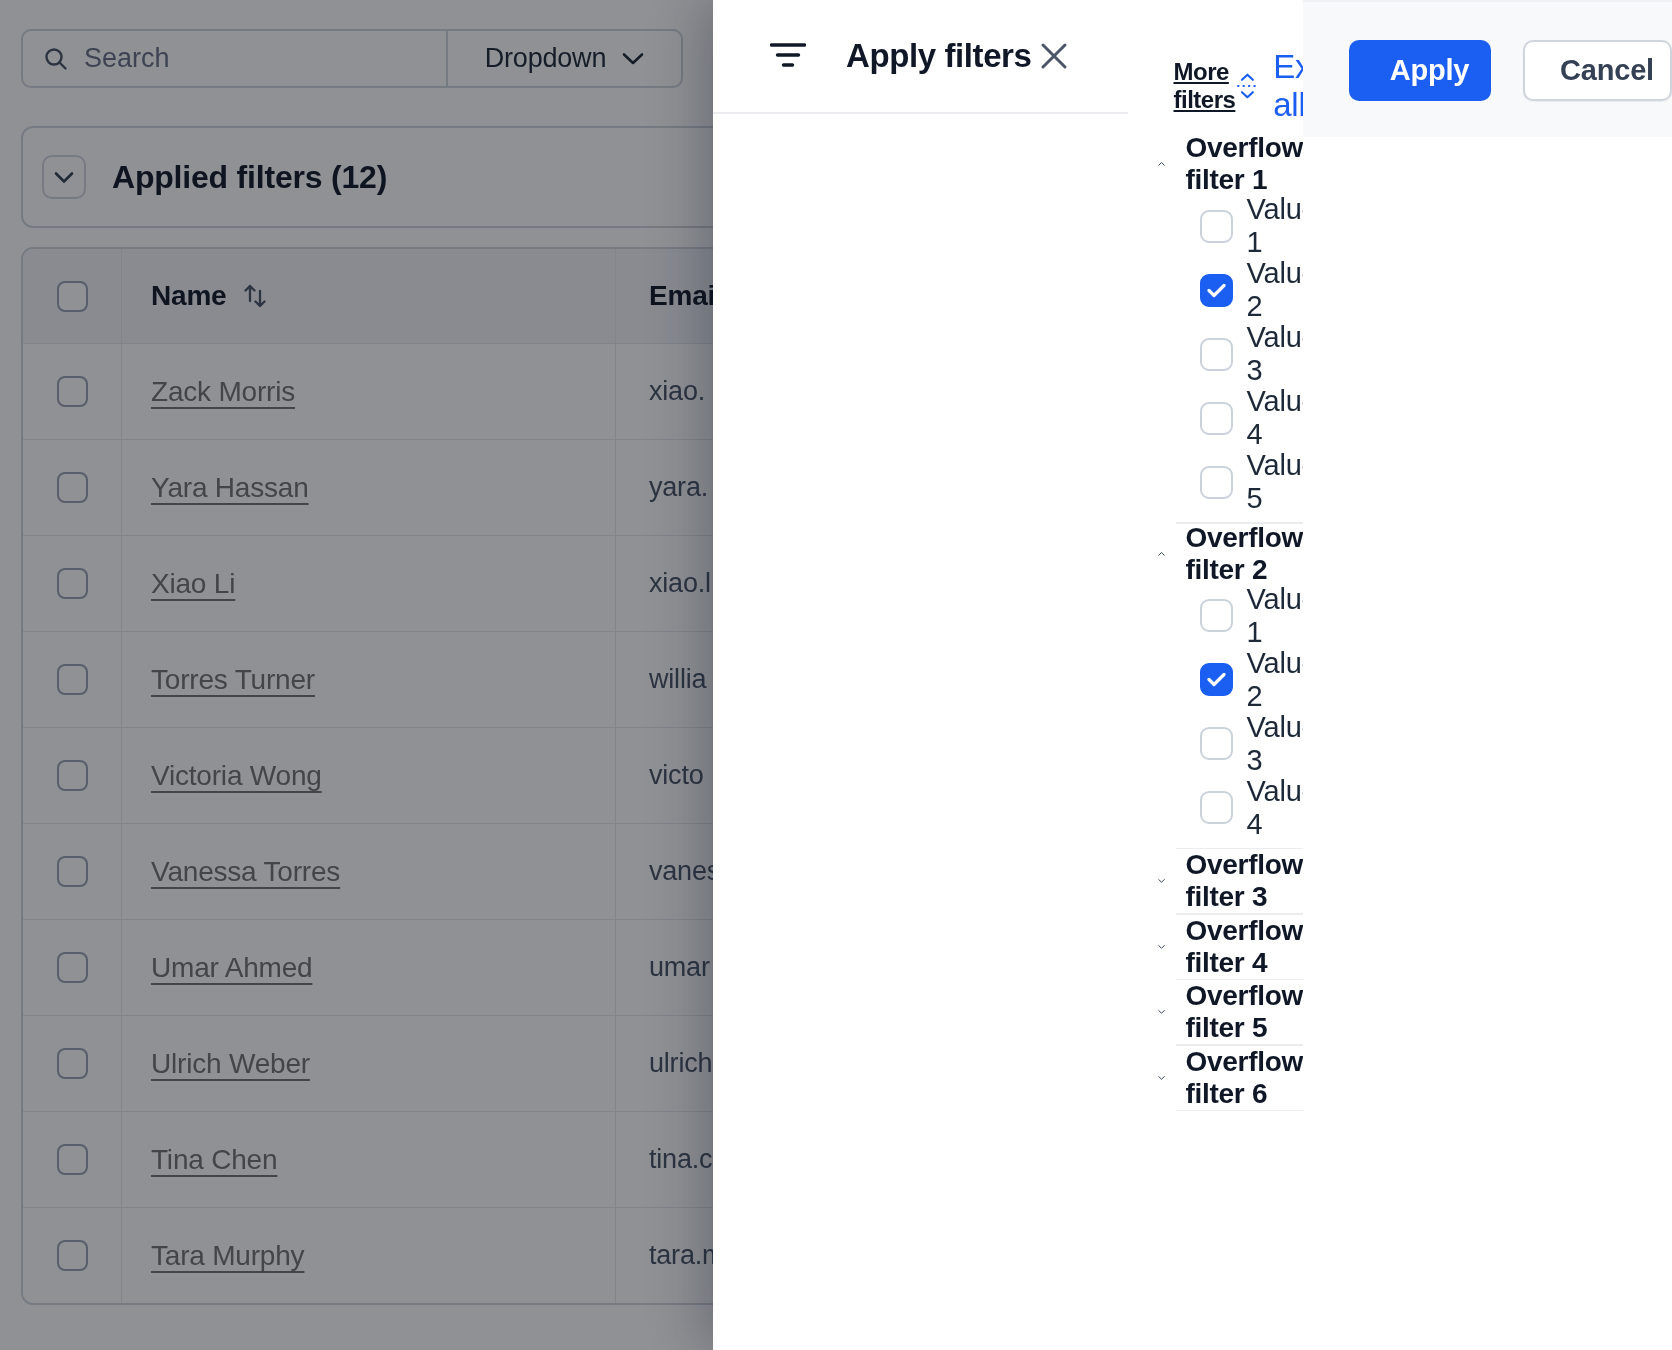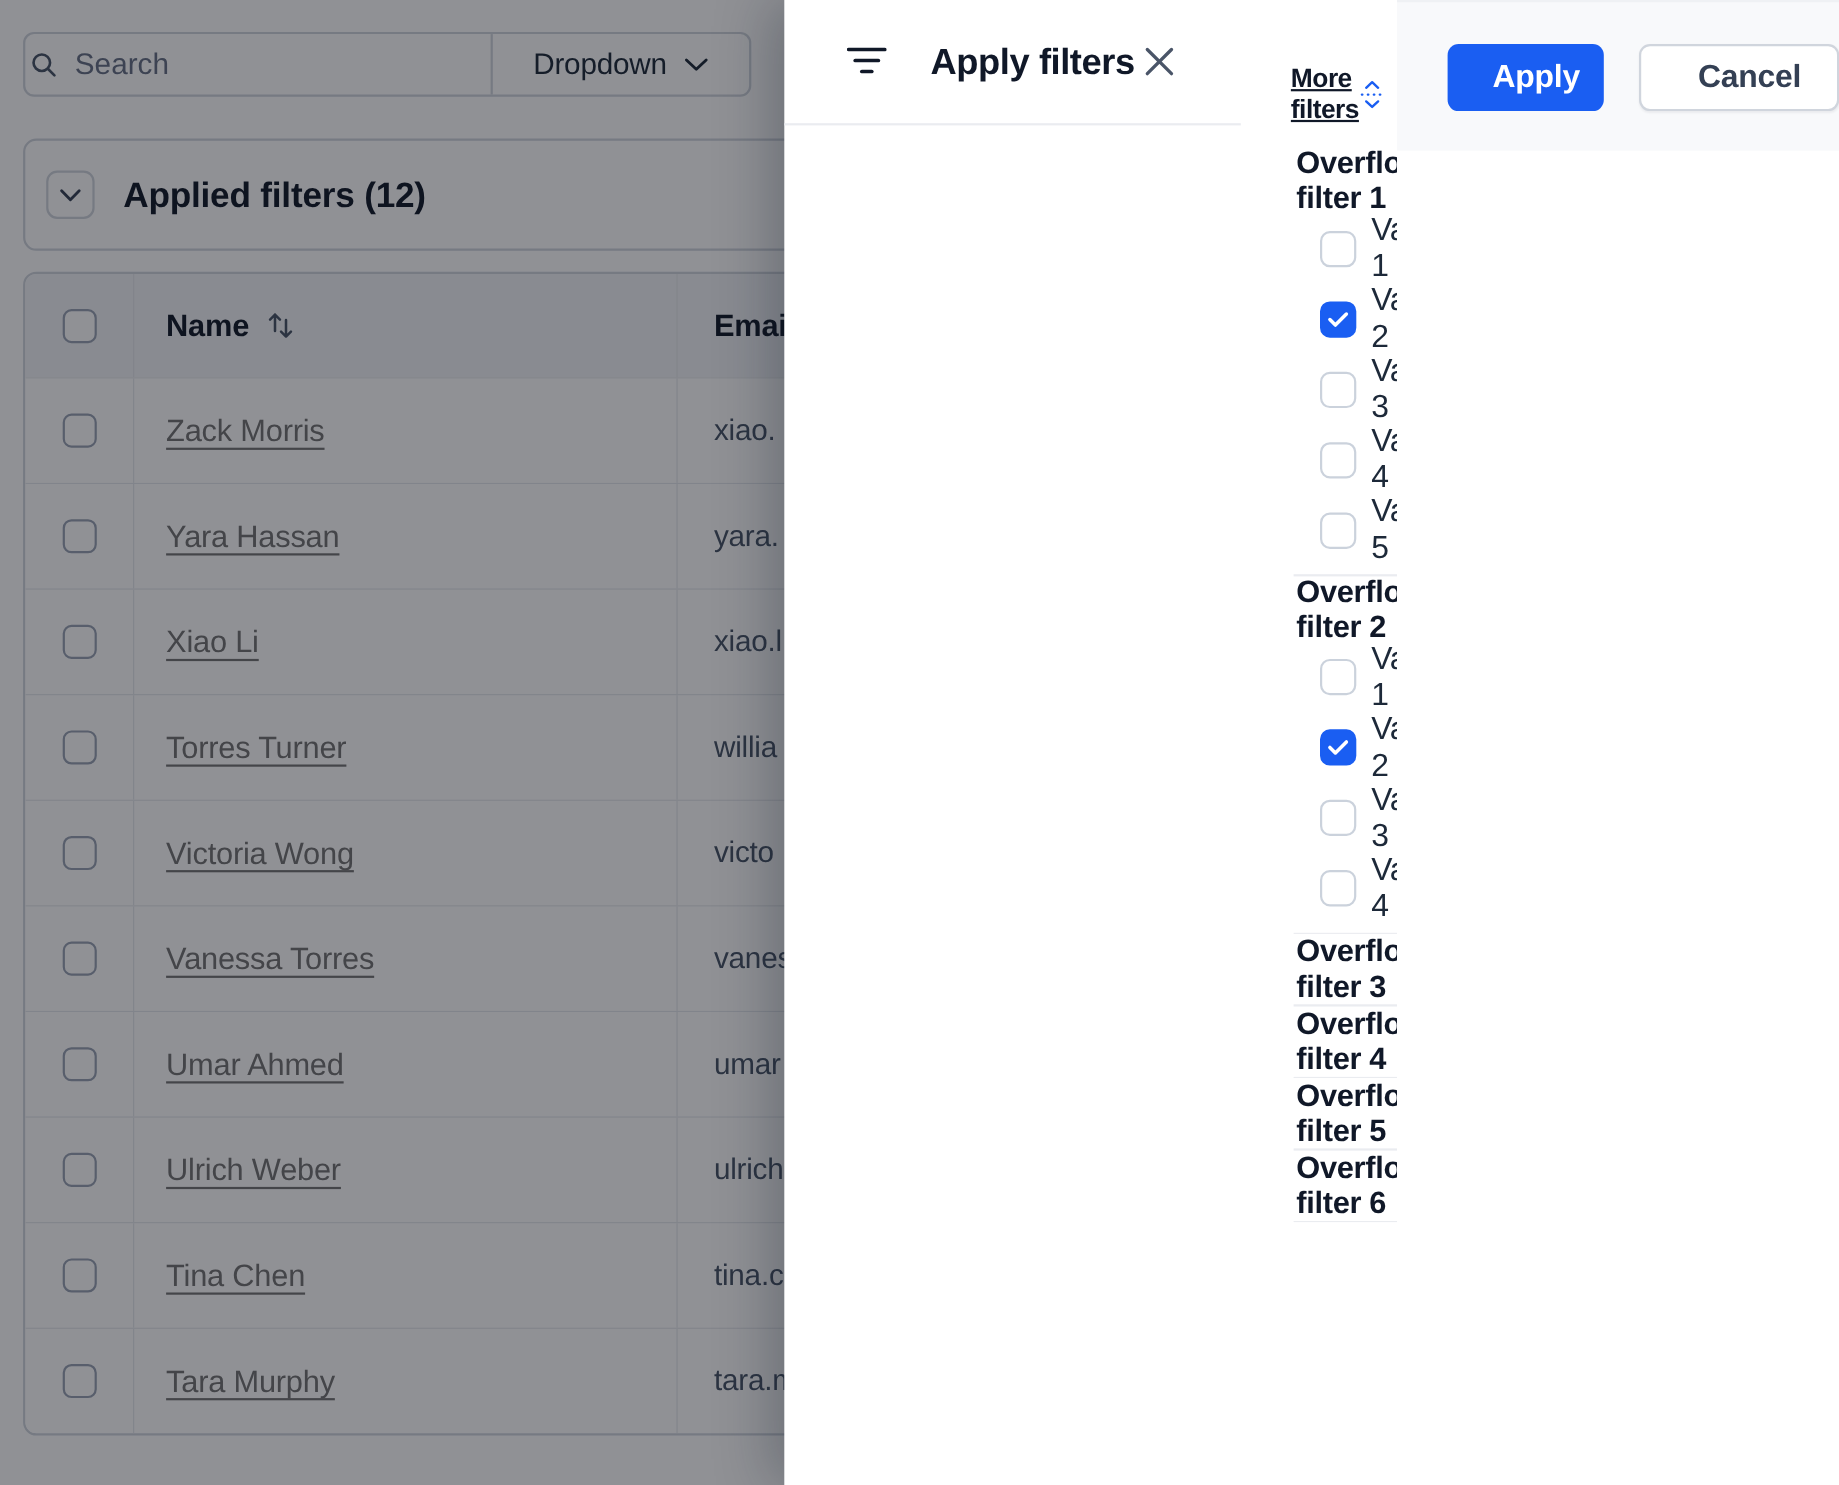--- a/index.html
+++ b/index.html
@@ -8,21 +8,21 @@
     position:relative; width:1672px; height:1350px; background:#fff;
     overflow:hidden; font-family:"Liberation Sans", sans-serif; color:#101828;
     letter-spacing:-0.2px;
   }
 
   
   .search-group {
     position:absolute; left:21px; top:29px; width:662px; height:59px;
     border:2px solid #cfd4dd; border-radius:10px; display:flex; background:#fff;
   }
-  .search-seg { flex:1; display:flex; align-items:center; padding-left:4px; gap:15px; }
+  .search-seg { flex:1; display:flex; align-items:center; padding-left:20px; gap:15px; }
   .search-seg svg { flex:0 0 auto; }
   .search-input {
     border:none; outline:none; background:transparent; flex:1; min-width:0;
     font:400 27px "Liberation Sans", sans-serif; color:#344054;
   }
   .search-input::placeholder { color:#667085; }
   .dropdown-seg {
     width:235px; border-left:2px solid #cfd4dd; display:flex; align-items:center;
     justify-content:center; gap:16px; font-size:27px; font-weight:500; color:#1d2939;
     cursor:pointer;
@@ -106,21 +106,21 @@
   .drawer-footer {
     flex:0 0 auto; height:137px; background:#f8f9fb; border-top:2px solid #eff1f4;
     display:flex; align-items:flex-start; gap:32px; padding:38px 0 0 46px;
   }
   .btn {
     height:61px; border-radius:10px; font-family:"Liberation Sans", sans-serif;
     font-size:29px; font-weight:600; display:flex; align-items:center; justify-content:center;
     cursor:pointer; letter-spacing:-0.2px;padding-left:19px;
   }
   .btn-apply { width:142px; background:var(--accent); color:#fff; border:none; }
-  .btn-cancel { width:182px; background:#fff; color:#344054; border:2px solid #d0d5dd;
+  .btn-cancel { width:149px; background:#fff; color:#344054; border:2px solid #d0d5dd;
     box-shadow:0 1px 2px rgba(16,24,40,0.06); }
 </style>
 </head>
 <body>
 
 <div class="page">
 
   <div class="search-group">
     <div class="search-seg">
       <svg width="26" height="26" viewBox="0 0 26 26" fill="none">

